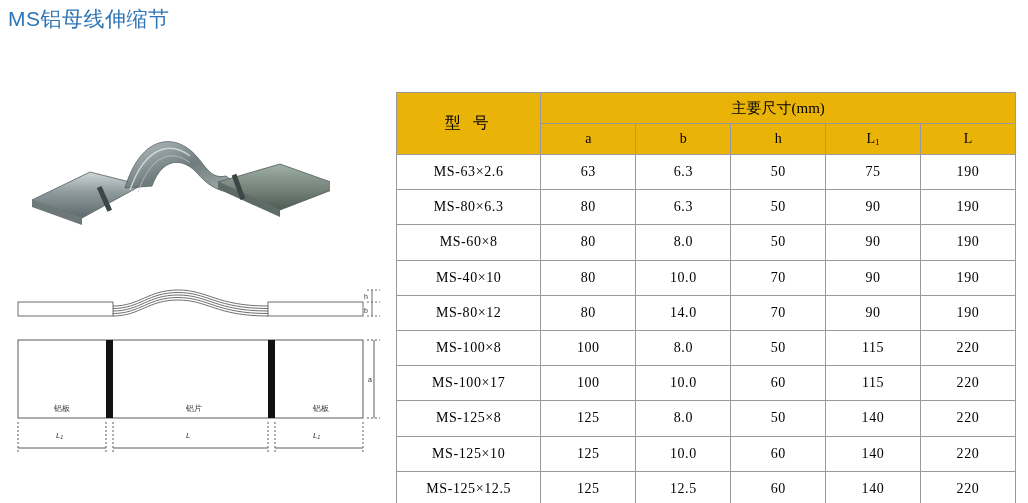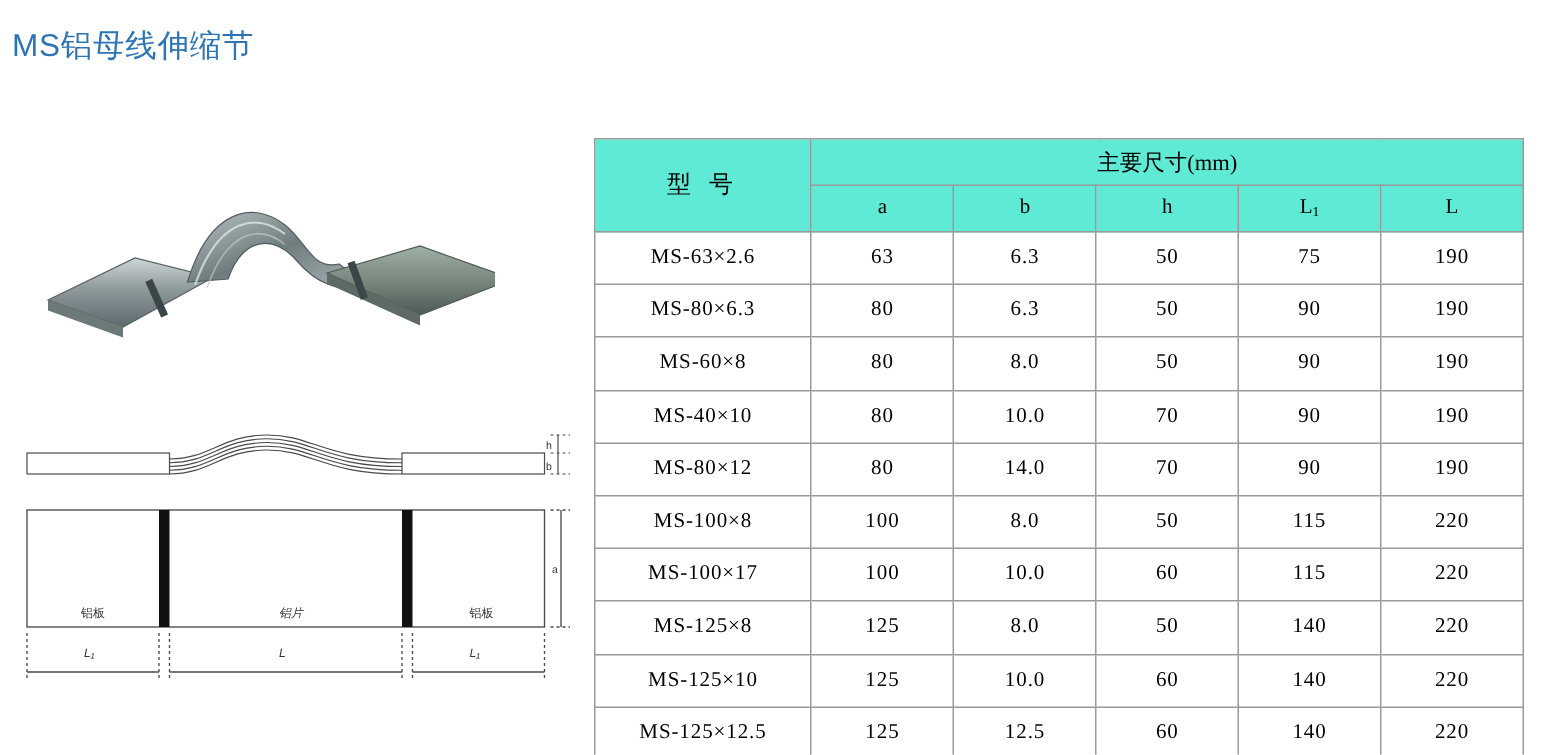--- a/index.html
+++ b/index.html
@@ -15,21 +15,20 @@
     overflow: hidden;
     position: relative;
   }
 
   
   .page-header {
     position: absolute;
     left: 8px;
     top: 6px;
     width: 600px;
-    margin-top: 12px;
   }
   .title-cn {
     font-family: "Liberation Sans", sans-serif;
     font-size: 21px;
     color: #2e75b6;
     letter-spacing: 0.5px;
     line-height: 26px;
   }
   .title-en {
     font-family: "Liberation Sans", sans-serif;
@@ -90,21 +89,21 @@
     font-size: 14px;
   }
   .spec-table th, .spec-table td {
     border: 1px solid #9a9a9a;
     text-align: center;
     vertical-align: middle;
     font-weight: normal;
     font-family: "Liberation Serif", serif;
   }
   .spec-table thead th {
-    background: #5eead4;
+    background: #eab308;
   }
   .th-model {
     width: 145px;
     height: 56px;
     font-size: 16px;
     letter-spacing: 4px;
   }
   .th-main {
     height: 28px;
     font-size: 15px;
@@ -210,21 +209,21 @@
       <line x1="96" y1="92" x2="96" y2="124" stroke-dasharray="2,2"></line>
       <line x1="103" y1="92" x2="103" y2="124" stroke-dasharray="2,2"></line>
       <line x1="258" y1="92" x2="258" y2="124" stroke-dasharray="2,2"></line>
       <line x1="265" y1="92" x2="265" y2="124" stroke-dasharray="2,2"></line>
       <line x1="353" y1="92" x2="353" y2="124" stroke-dasharray="2,2"></line>
     </g>
     <text x="358" y="52" font-size="7" fill="#333" font-family="Liberation Sans, sans-serif">a</text>
   </svg>
 
   <div class="dlabel" style="left:54px; top:313px;">铝板</div>
-  <div class="dlabel" style="left:186px; top:313px;font-style:italic;">铝片</div>
+  <div class="dlabel" style="left:186px; top:313px;">铝片</div>
   <div class="dlabel" style="left:313px; top:313px;">铝板</div>
   <div class="dlabel" style="left:56px; top:341px; font-style:italic;">L₁</div>
   <div class="dlabel" style="left:186px; top:341px; font-style:italic;">L</div>
   <div class="dlabel" style="left:313px; top:341px; font-style:italic;">L₁</div>
 </div>
 
 <table class="spec-table">
   <thead>
     <tr>
       <th class="th-model" rowspan="2">型 号</th>

